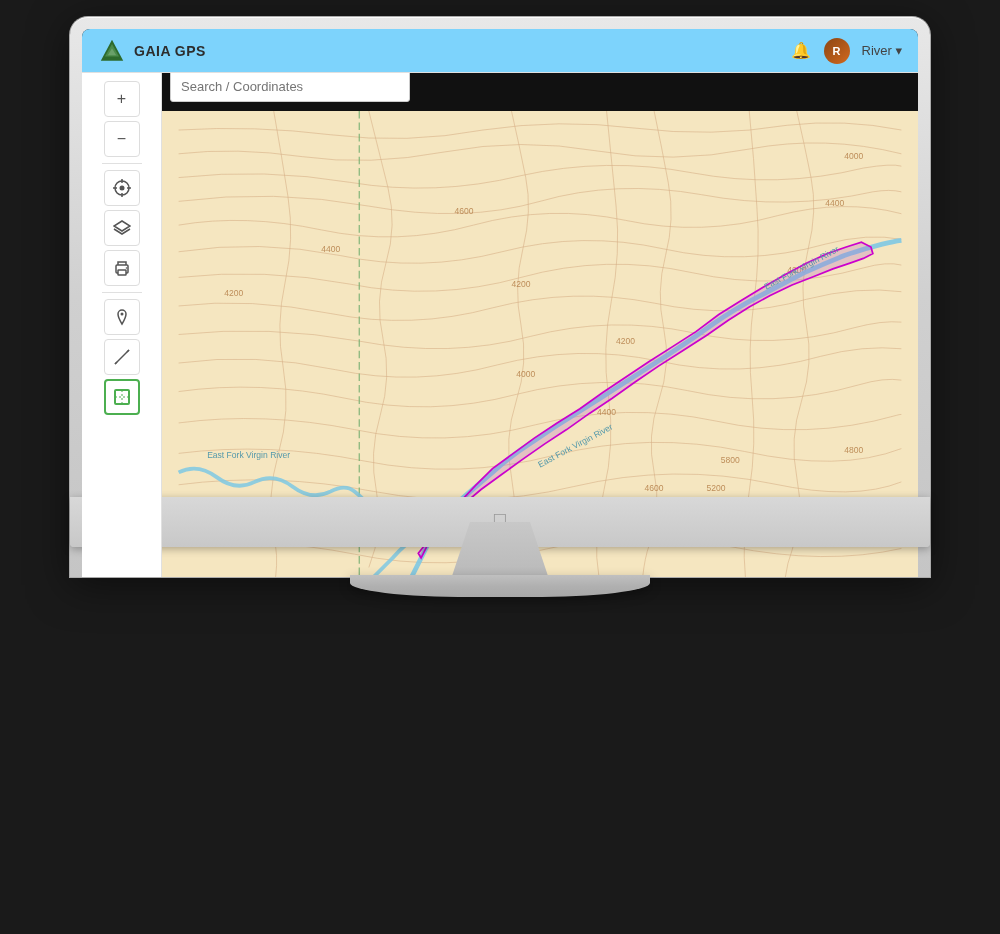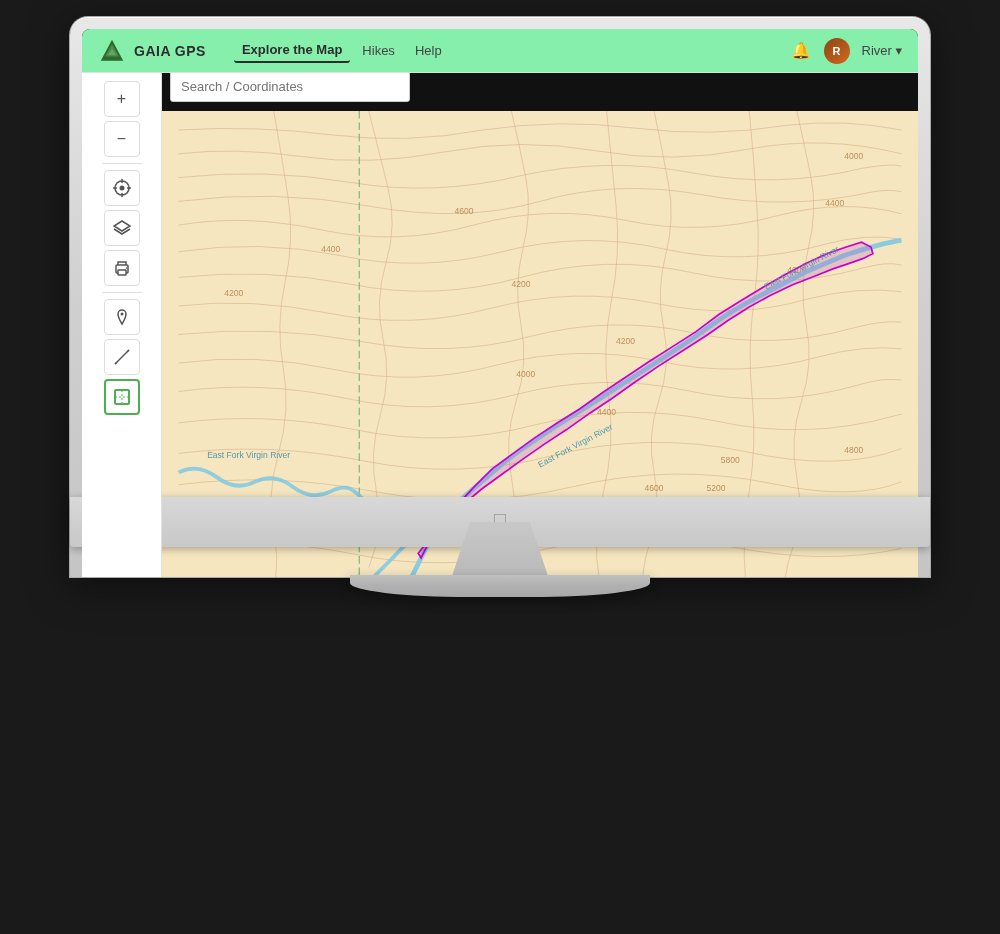--- a/index.html
+++ b/index.html
@@ -97,21 +97,21 @@
       width: 100%;
       height: 100%;
       display: flex;
       flex-direction: column;
       overflow: hidden;
     }
 
     
     .navbar {
       height: 44px;
-      background: #86efac;
+      background: #7dd3fc;
       border-bottom: 1px solid #e0e0e0;
       display: flex;
       align-items: center;
       padding: 7px 16px;
       gap: 20px;
       flex-shrink: 0;
     }
 
     .logo-area {
       display: flex;
@@ -295,25 +295,20 @@
             <div class="logo-area">
 
               <svg class="logo-icon" viewBox="0 0 40 40" xmlns="http://www.w3.org/2000/svg">
                 <polygon points="20,4 36,34 4,34" fill="#2d6a2d"></polygon>
                 <polygon points="20,10 30,28 10,28" fill="#4a8a4a"></polygon>
                 <polygon points="20,16 26,26 14,26" fill="#6aa06a"></polygon>
               </svg>
               <span class="logo-text">GAIA GPS</span>
             </div>
 
-            <div class="nav-menu">
-              <div class="nav-item active">Explore the Map</div>
-              <div class="nav-item">Hikes</div>
-              <div class="nav-item">Help</div>
-            </div>
 
             <div class="nav-spacer"></div>
 
             <div class="nav-right">
               <span class="bell-icon">🔔</span>
               <div class="user-avatar">R</div>
               <span class="user-name">
                 <span>River</span>
                 <span>▾</span>
               </span>

